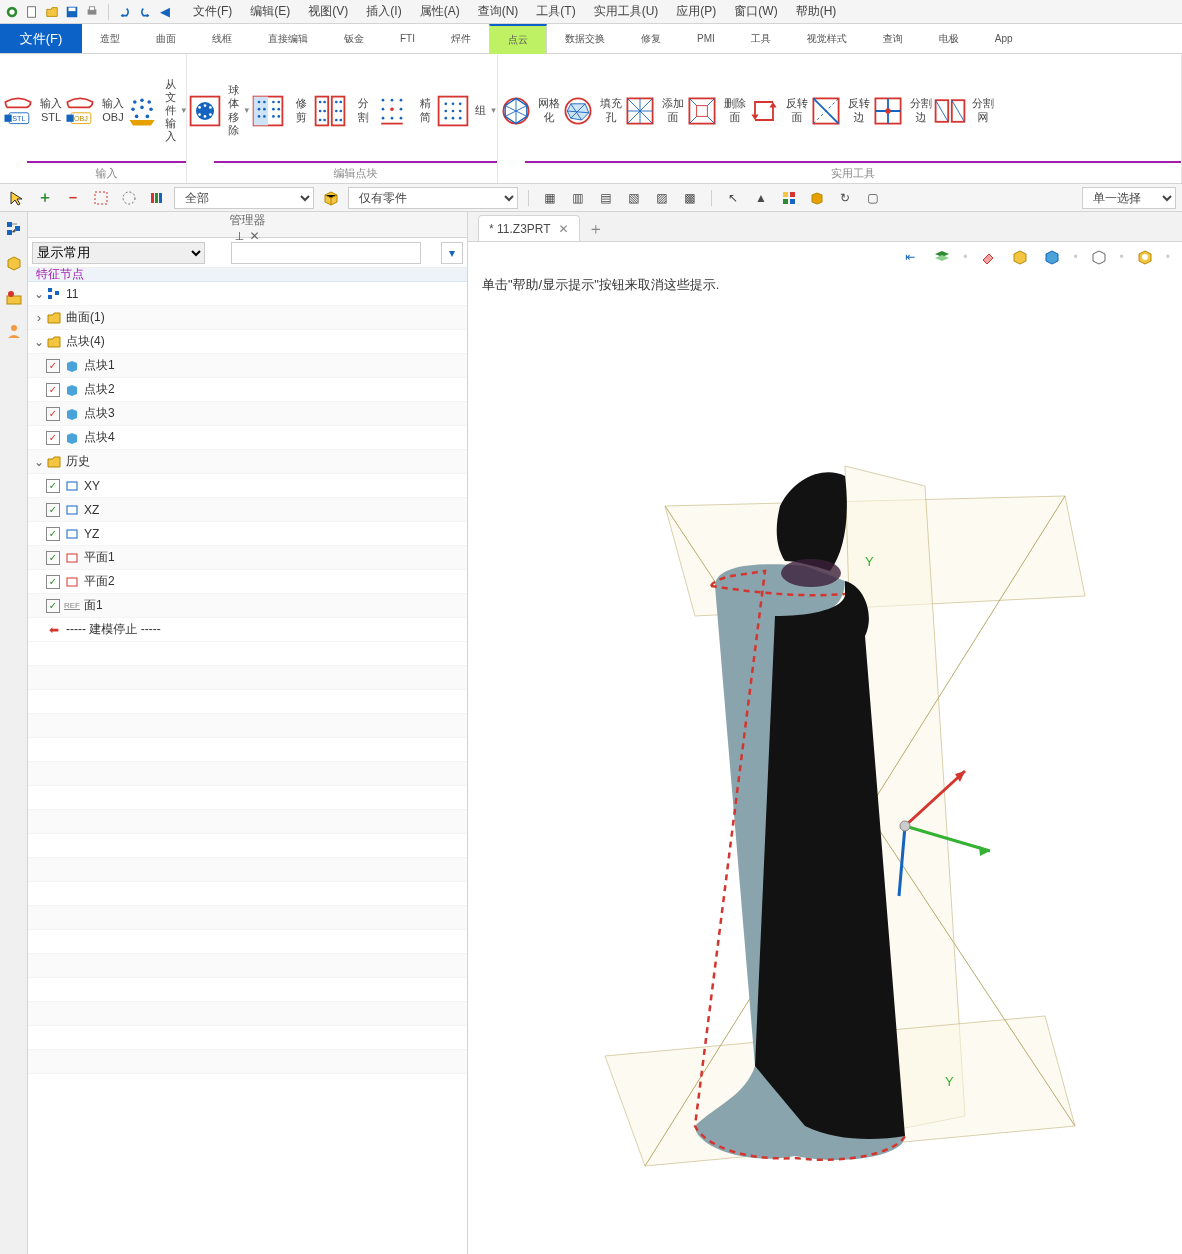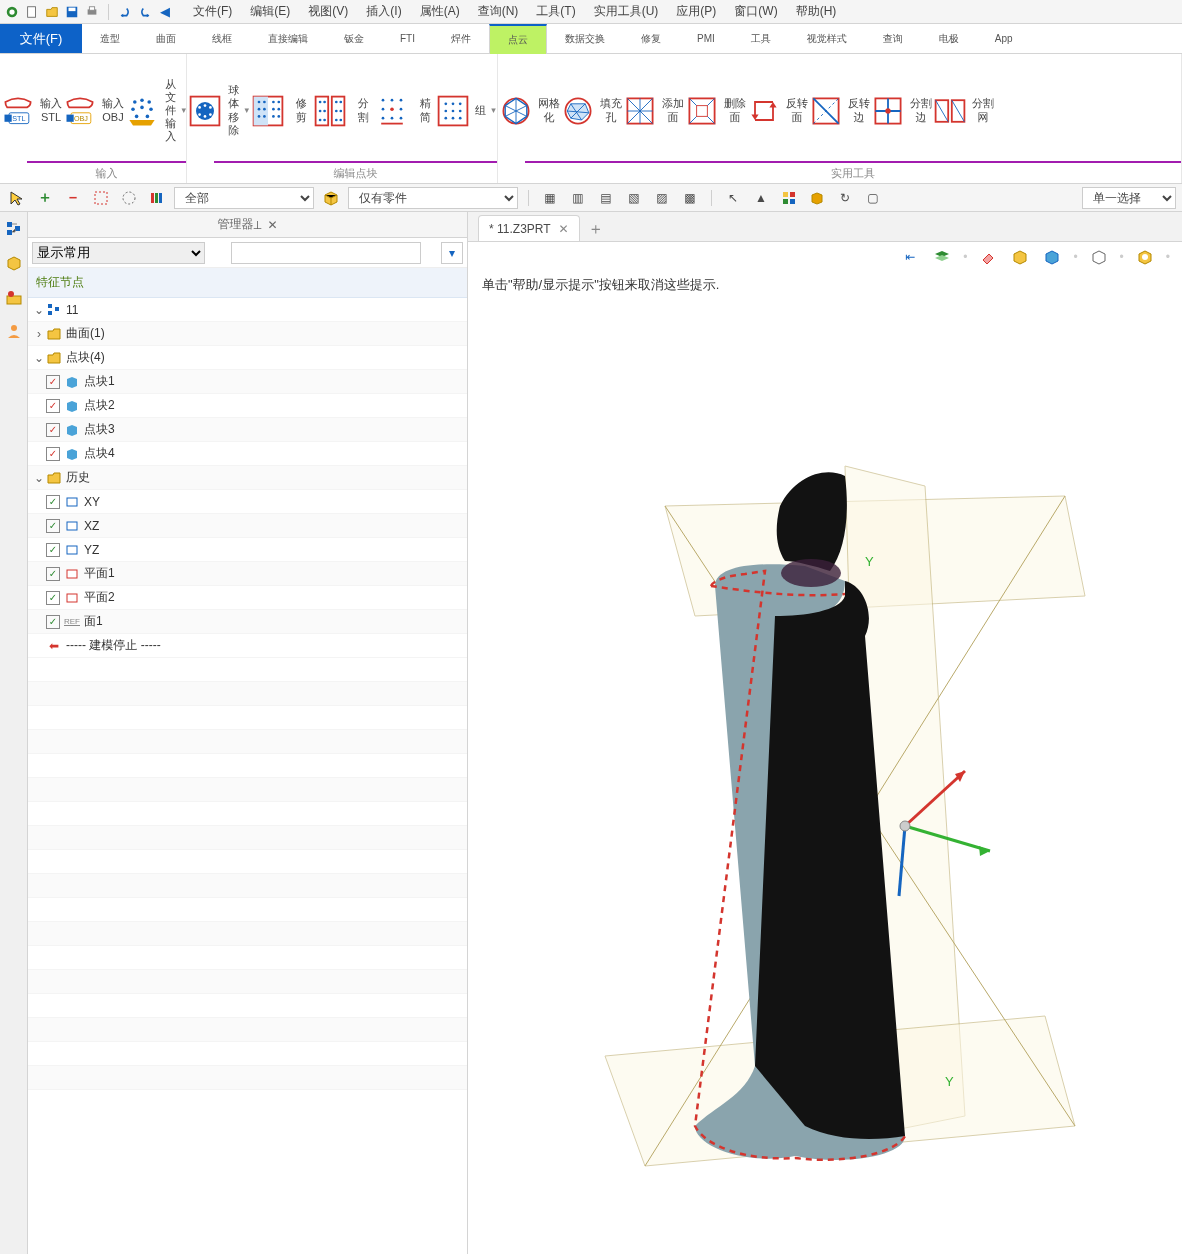--- a/index.html
+++ b/index.html
@@ -47,27 +47,27 @@
   .combo-med{width:170px;}
   .tbtn{width:22px;height:22px;display:flex;align-items:center;justify-content:center;cursor:pointer;}
 
   
   .main{display:flex;height:calc(1254px - 24px - 30px - 130px - 28px);}
   
   .dockicons{width:28px;background:#f0f0f0;border-right:1px solid var(--line);display:flex;flex-direction:column;align-items:center;gap:12px;padding-top:6px;}
   .dockicons .di{width:22px;height:22px;display:flex;align-items:center;justify-content:center;cursor:pointer;}
   
   .panel{width:440px;border-right:1px solid var(--line);display:flex;flex-direction:column;}
-  .panel-head{height:26px;background:var(--bar);border-bottom:1px solid var(--line);display:flex;align-items:center;padding:0 6px;color:#666;justify-content:center;}
+  .panel-head{height:26px;background:var(--bar);border-bottom:1px solid var(--line);display:flex;align-items:center;padding:0 6px;color:#666;justify-content:space-between;flex-direction:column;}
   .panel-head .rctl{display:flex;gap:6px;}
   .panel-row{height:30px;border-bottom:1px solid #eee;display:flex;align-items:center;padding:0 4px;gap:20px;}
   .panel-row select{flex:1;height:22px;border:1px solid #ccc;}
   .srch{flex:0 0 190px;height:22px;border:1px solid #ccc;margin-left:6px;}
   .funnel{width:22px;height:22px;border:1px solid #ccc;display:flex;align-items:center;justify-content:center;color:#1565c0;cursor:pointer;}
-  .sect{height:30px;background:#eef3fa;border-bottom:1px solid #dbe6f3;display:flex;align-items:center;padding:0 8px;color:#4d7c0f;}
+  .sect{height:14px;background:#eef3fa;border-bottom:1px solid #dbe6f3;display:flex;align-items:center;padding:0 8px;color:#a21caf;}
   
   .tree{flex:1;overflow:auto;background:#fff;}
   .tree ul{list-style:none;margin:0;padding:0;}
   .tree li{display:flex;align-items:center;height:24px;padding-left:4px;border-bottom:1px solid #f4f4f4;white-space:nowrap;}
   .tree .tw{width:14px;text-align:center;color:#666;cursor:pointer;}
   .tree .chk{width:14px;height:14px;border:1px solid #888;margin-right:4px;display:flex;align-items:center;justify-content:center;font-size:10px;}
   .tree .chk.red{color:#d4352e;}
   .tree .chk.green{color:#2e8b32;}
   .tree .nic{width:16px;height:16px;margin-right:4px;display:flex;align-items:center;justify-content:center;}
   .tree .nm{color:#333;}

